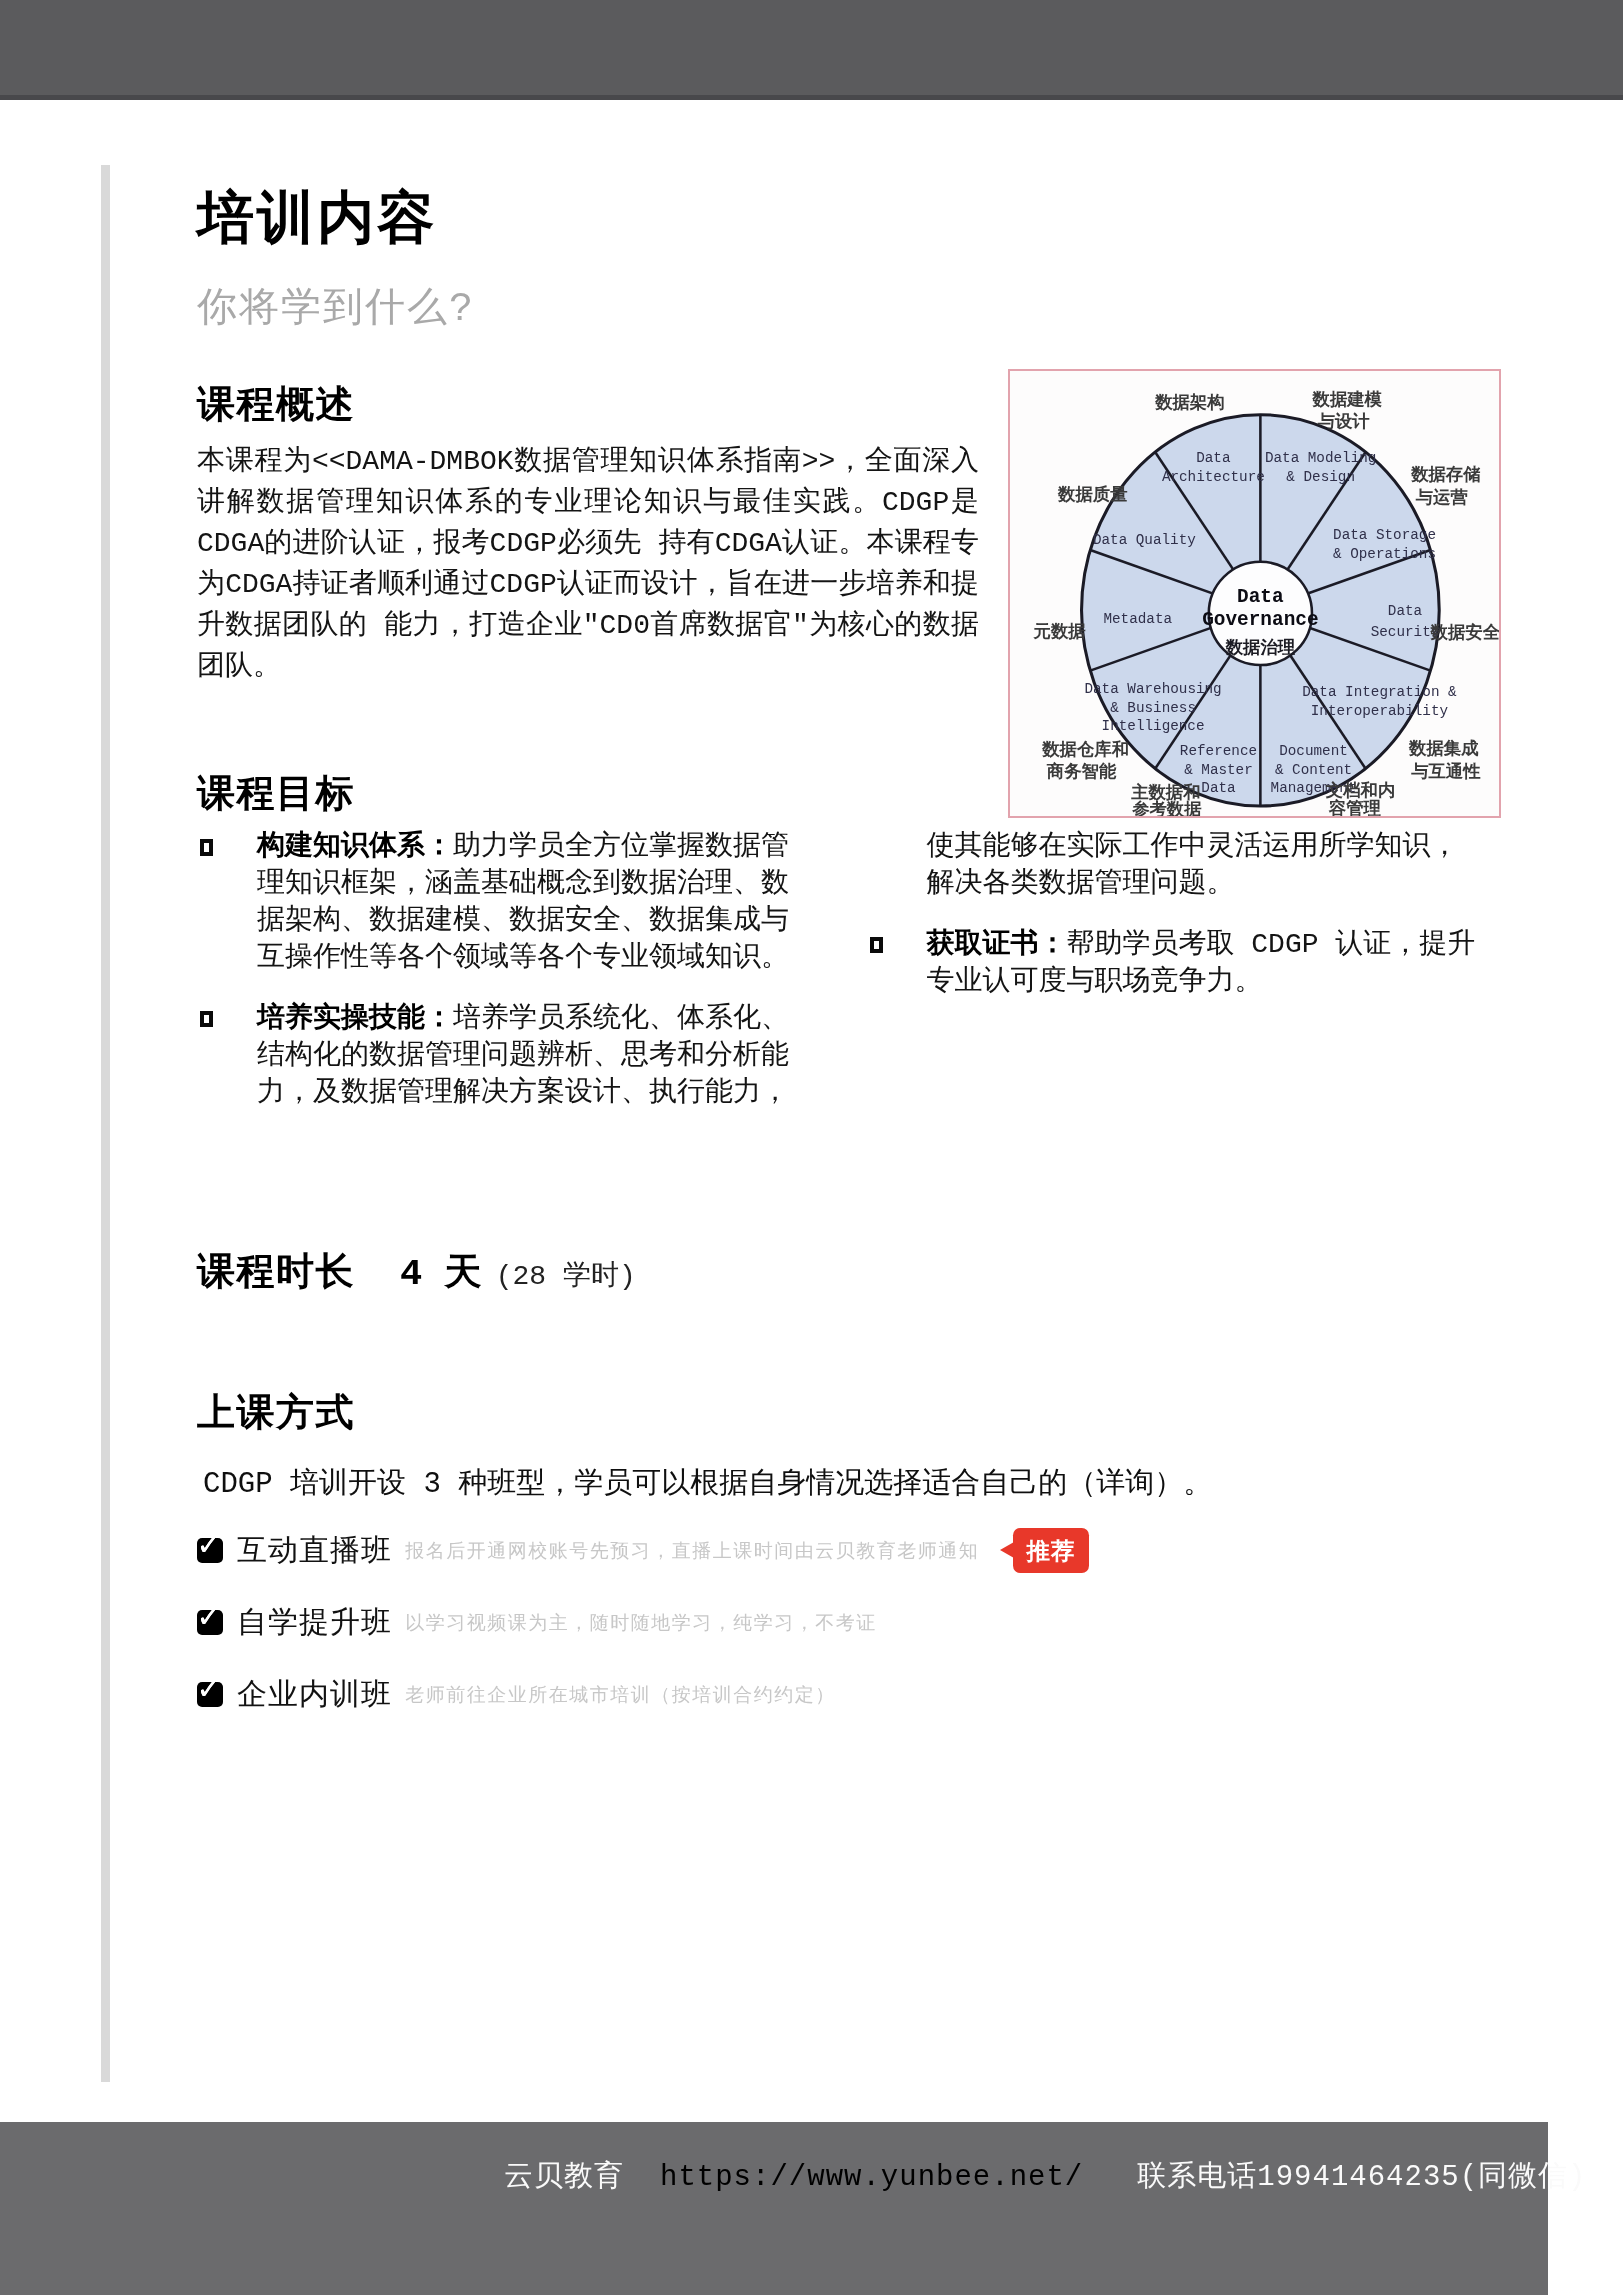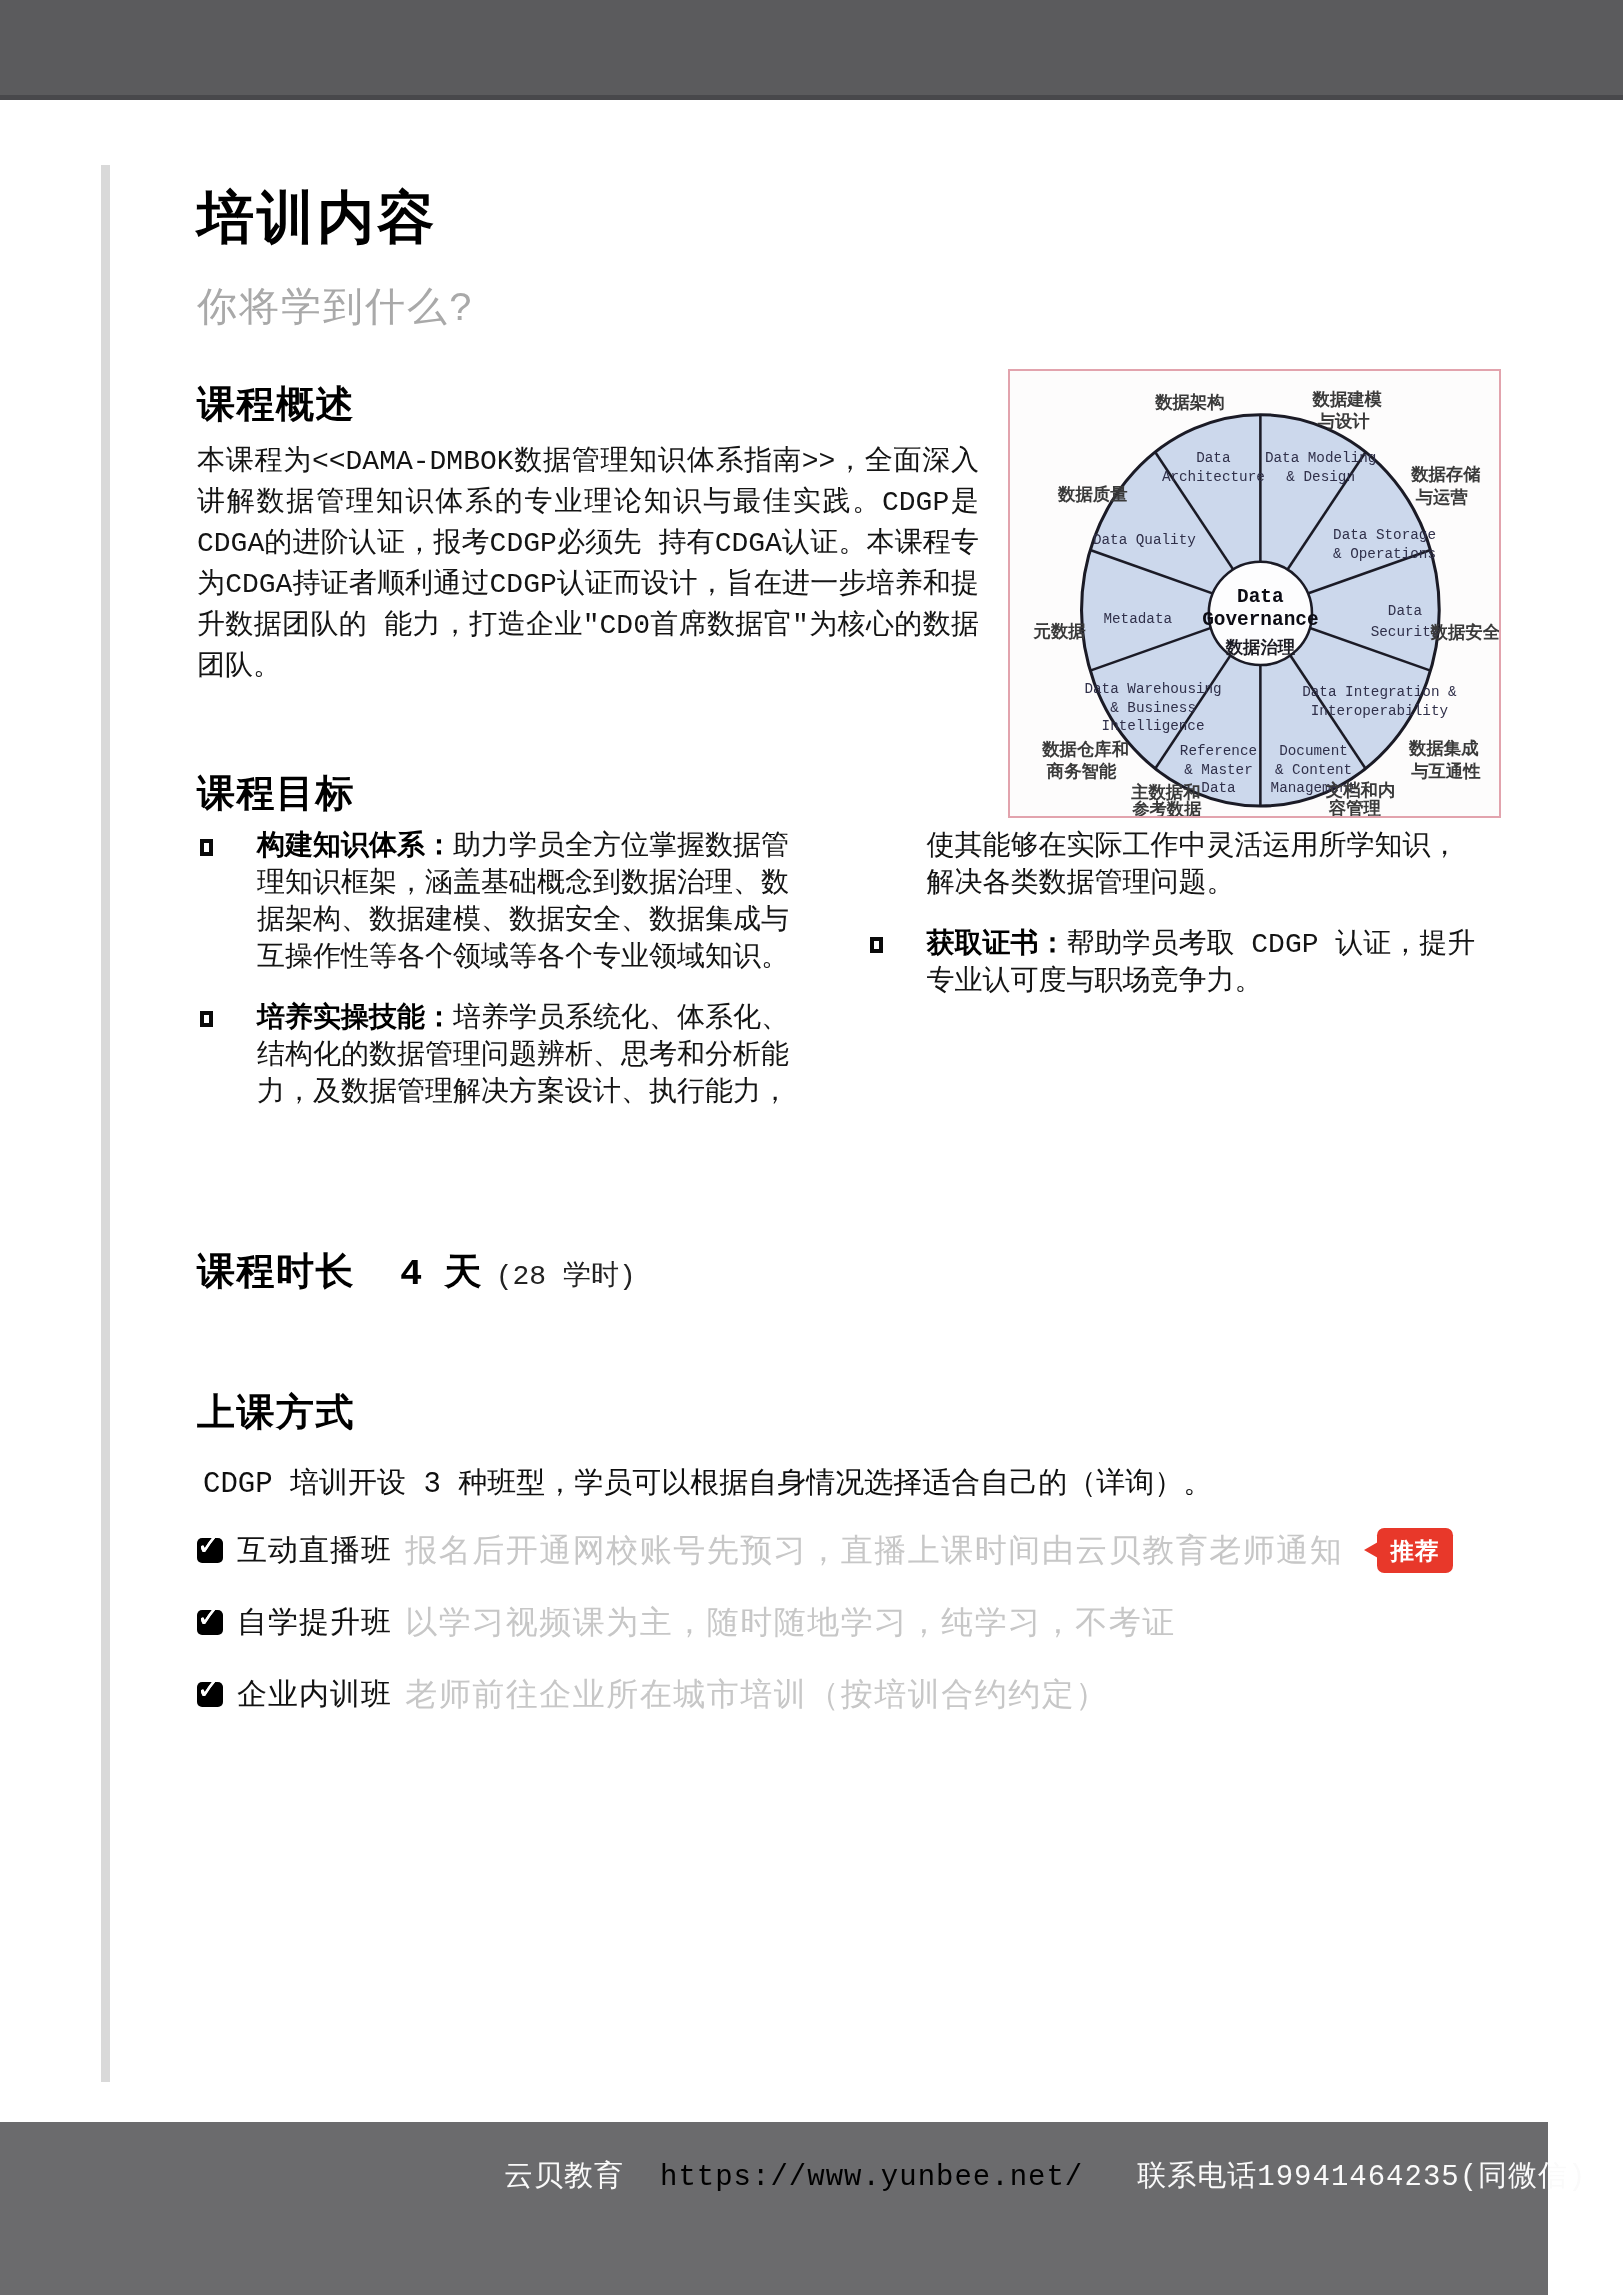--- a/index.html
+++ b/index.html
@@ -66,21 +66,21 @@
   .checkbox {
     position:relative; width:25.6px; height:25.6px; background:#000;
     border-radius:5.1px; flex:none;
   }
   .checkbox .tick {
     position:absolute; left:1.5px; top:-8.2px; color:#ffffff;
     font-size:33px; line-height:33px; font-weight:700;
     text-shadow:0 0 0.5px #fff;
   }
   .class-label { margin-left:14.3px; font-size:30px; color:#121212; width:156px; flex:none; letter-spacing:1px; }
-  .class-desc { margin-left:12.3px; font-size:32px; color:#c7c7c7; letter-spacing:1.5px; white-space:nowrap; }
+  .class-desc { margin-left:12.3px; font-size:19px; color:#c7c7c7; letter-spacing:1.5px; white-space:nowrap; }
   .badge {
     position:relative; margin-left:34px; flex:none;
     background:#e8382a; color:#fff; font-size:23.5px; font-weight:700;
     padding:6.1px 13.3px; border-radius:7.2px; letter-spacing:1px;
   }
   .badge::before {
     content:""; position:absolute; left:-13.3px; top:50%; margin-top:-8.2px;
     border-top:8.2px solid transparent; border-bottom:8.2px solid transparent;
     border-right:14.3px solid #e8382a;
   }

